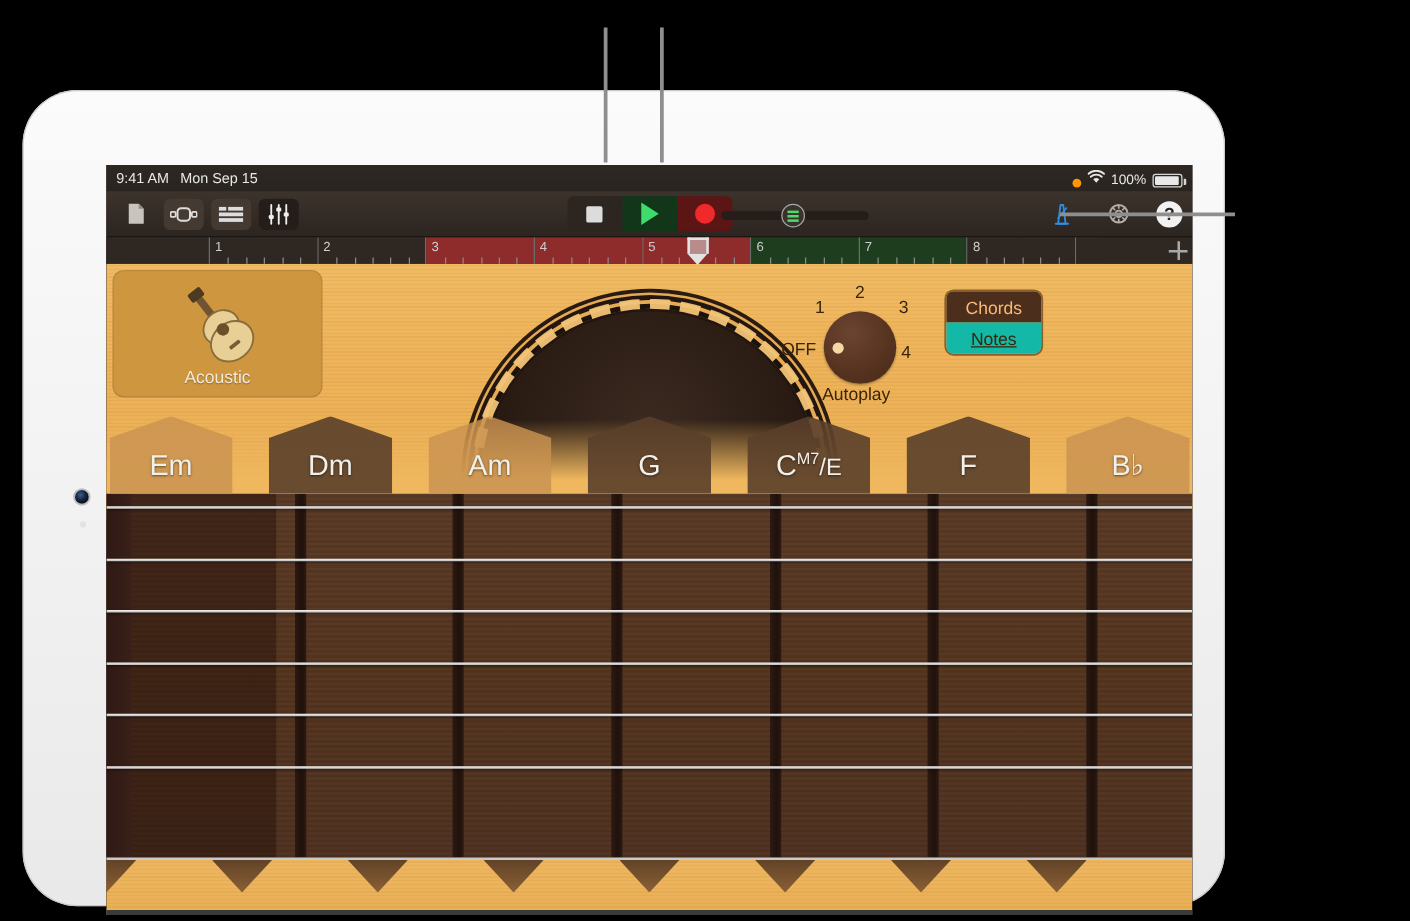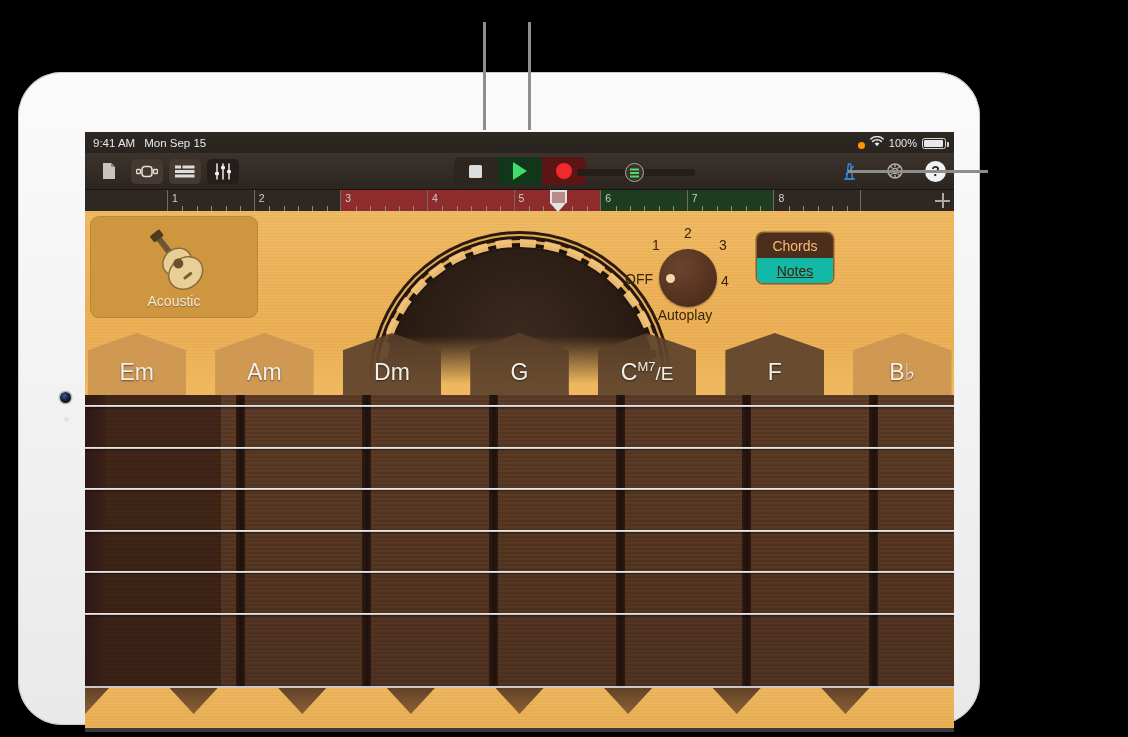--- a/index.html
+++ b/index.html
@@ -520,27 +520,27 @@
         <div id="cn">
           <div class="cn-item on">Chords</div>
           <div class="cn-item off">Notes</div>
         </div>
 
         <div id="strips">
             <div class="strip">
               <div class="shape"></div>
               <div class="lbl">Em</div>
             </div>
+            <div class="strip dim">
+              <div class="shape"></div>
+              <div class="lbl">Dm</div>
+            </div>
             <div class="strip">
               <div class="shape"></div>
               <div class="lbl">Am</div>
-            </div>
-            <div class="strip dim">
-              <div class="shape"></div>
-              <div class="lbl">Dm</div>
             </div>
             <div class="strip dim">
               <div class="shape"></div>
               <div class="lbl">G</div>
             </div>
             <div class="strip dim">
               <div class="shape"></div>
               <div class="lbl">C<sup>M7</sup><span class="sl">/E</span></div>
             </div>
             <div class="strip dim">

